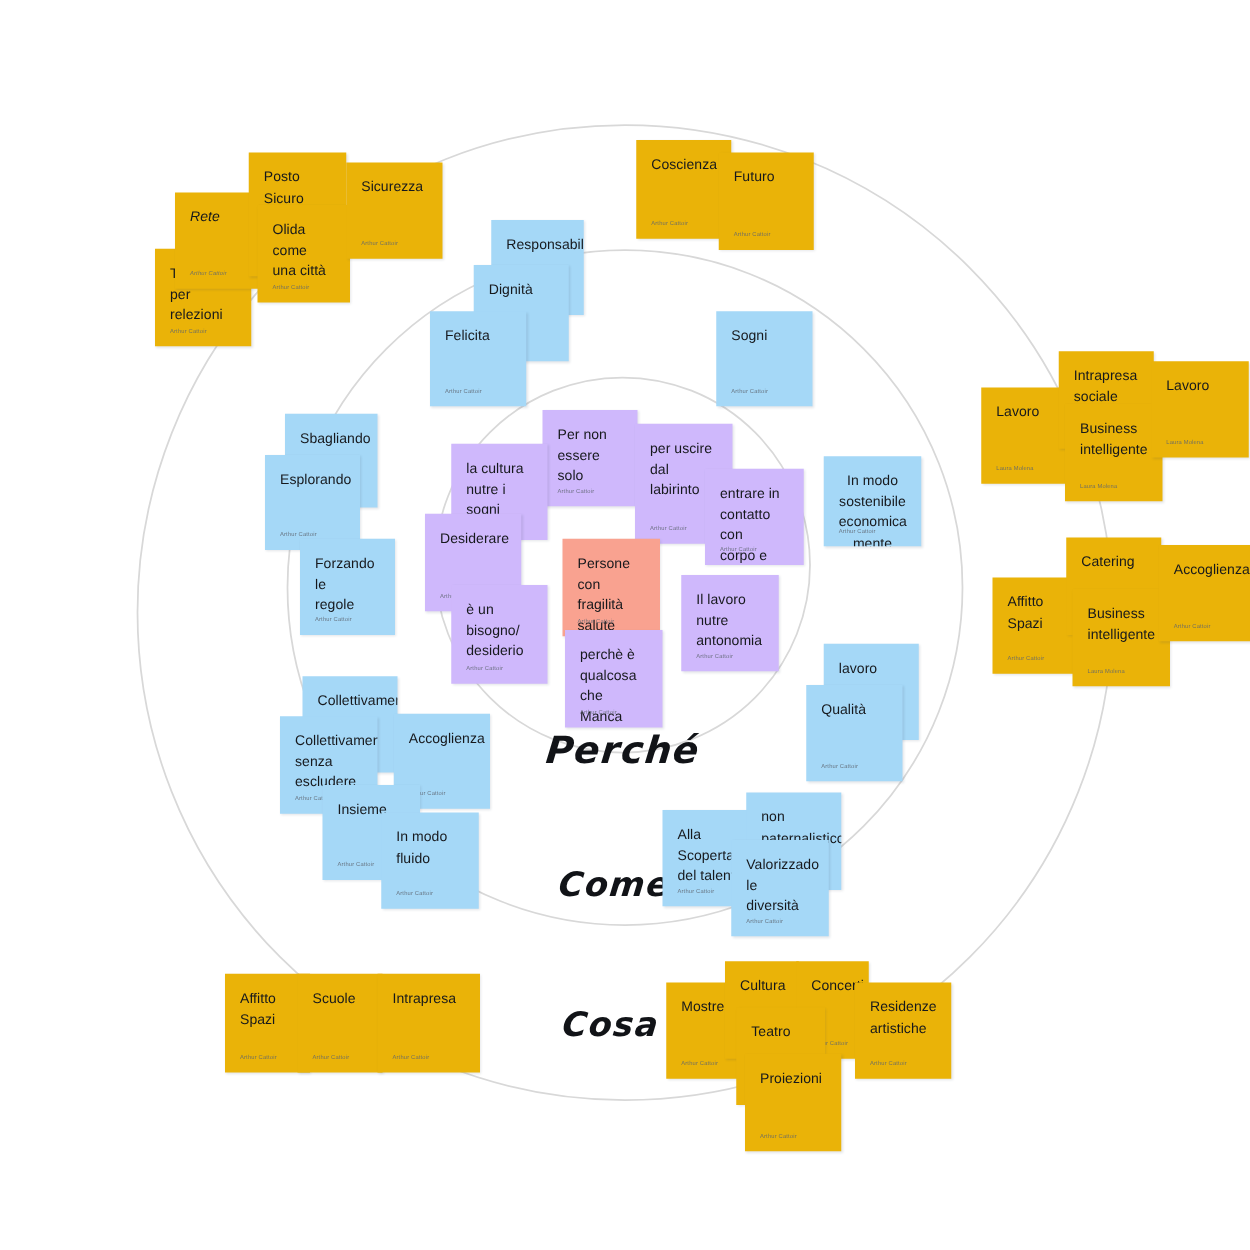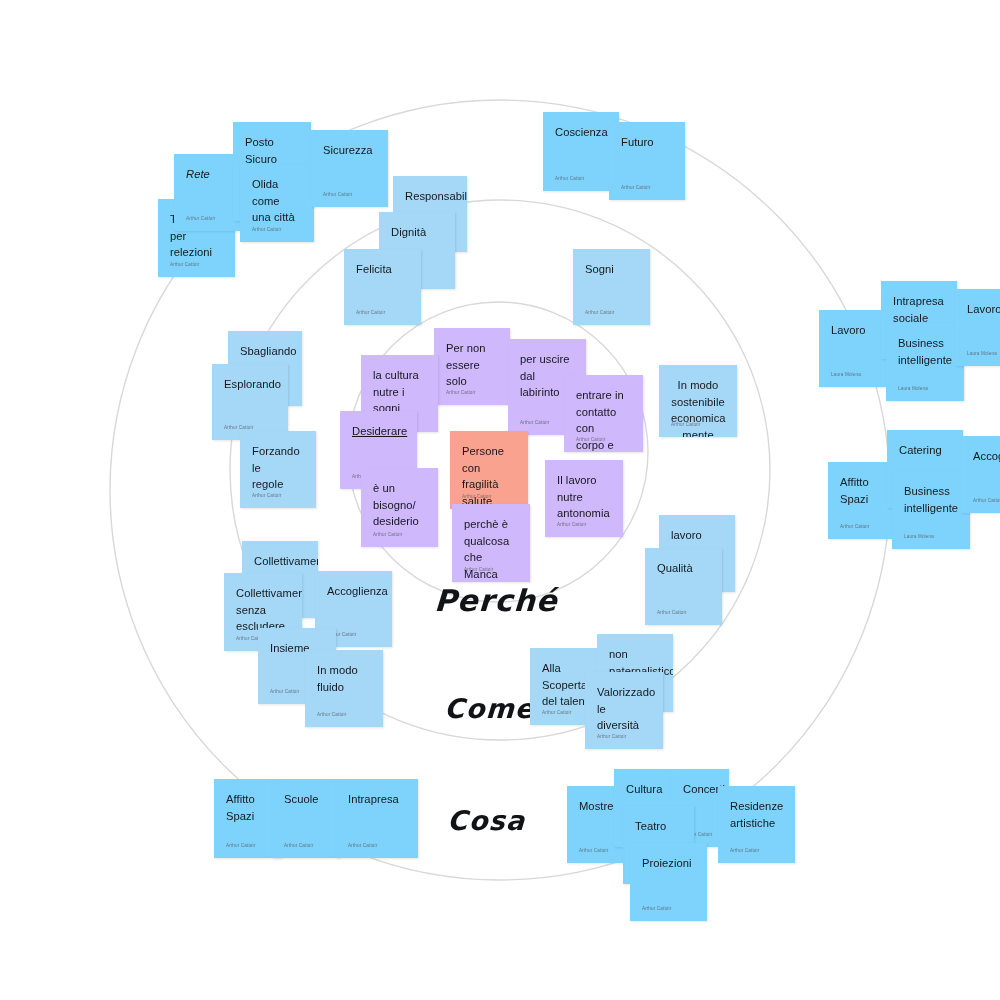--- a/index.html
+++ b/index.html
@@ -23,21 +23,21 @@
     box-shadow:1px 1px 2px rgba(60,70,90,.14);
     overflow:hidden;
   }
   .card .txt{display:block;white-space:pre-line;}
   .card .sig{
     position:absolute;left:12px;bottom:9px;
     font-size:4.6px;line-height:6px;
     color:#5d646f;letter-spacing:.15px;
     opacity:.85;
   }
-  .c-gray{background:#7dd3fc;margin-left:34px;}
+  .c-gray{background:#eab308;}
   .c-blue{background:#a5d8f7;}
   .c-purple{background:#cfb8fc;}
   .c-salmon{background:#f9a290;}
 
   .sectlabel{
     position:absolute;z-index:20;
     font-family:"DejaVu Sans","Liberation Sans",sans-serif;
     font-style:italic;font-weight:700;
     color:#111317;
     letter-spacing:1.2px;
@@ -134,21 +134,21 @@
 labirinto</span>
         <span class="sig">Arthur Cattoir</span>
       </div>
       <div class="card c-purple" style="left: 564px; top: 375px; width: 79px; height: 77px; z-index: 22;">
         <span class="txt">entrare in
 contatto con
 corpo e
 spirito</span>
         <span class="sig">Arthur Cattoir</span>
       </div>
-      <div class="card c-purple" style="left: 340px; top: 411px; width: 77px; height: 78px; z-index: 23; text-decoration: underline;">
+      <div class="card c-purple" style="left: 340px; top: 411px; width: 77px; height: 78px; z-index: 23;">
         <span class="txt">Desiderare</span>
         <span class="sig">Arthur Cattoir</span>
       </div>
       <div class="card c-purple" style="left: 361px; top: 468px; width: 77px; height: 79px; z-index: 24;">
         <span class="txt">è un bisogno/
 desiderio</span>
         <span class="sig">Arthur Cattoir</span>
       </div>
       <div class="card c-salmon" style="left: 450px; top: 431px; width: 78px; height: 78px; z-index: 25;">
         <span class="txt">Persone con

